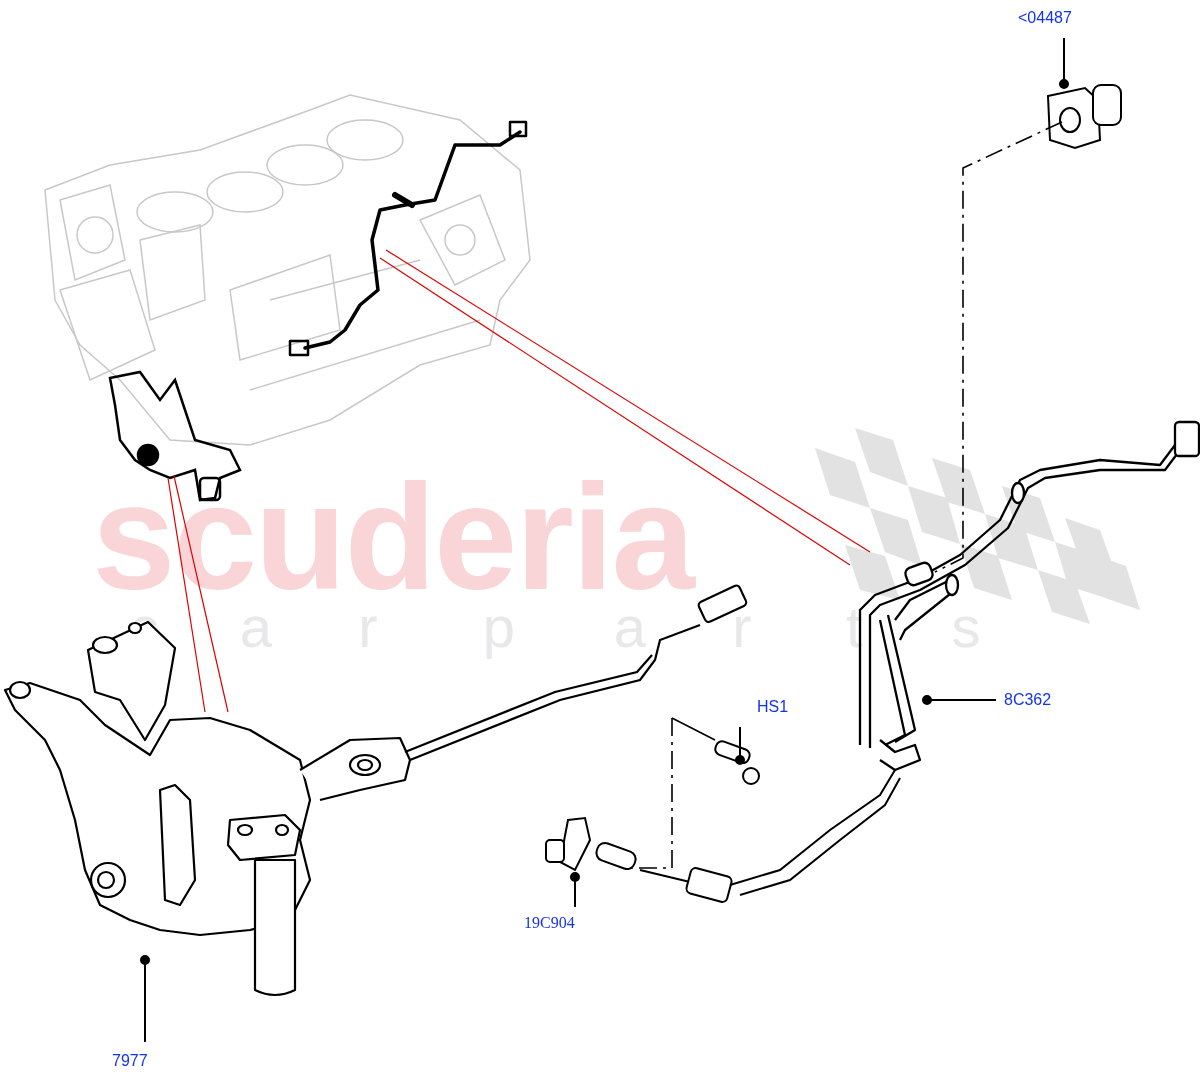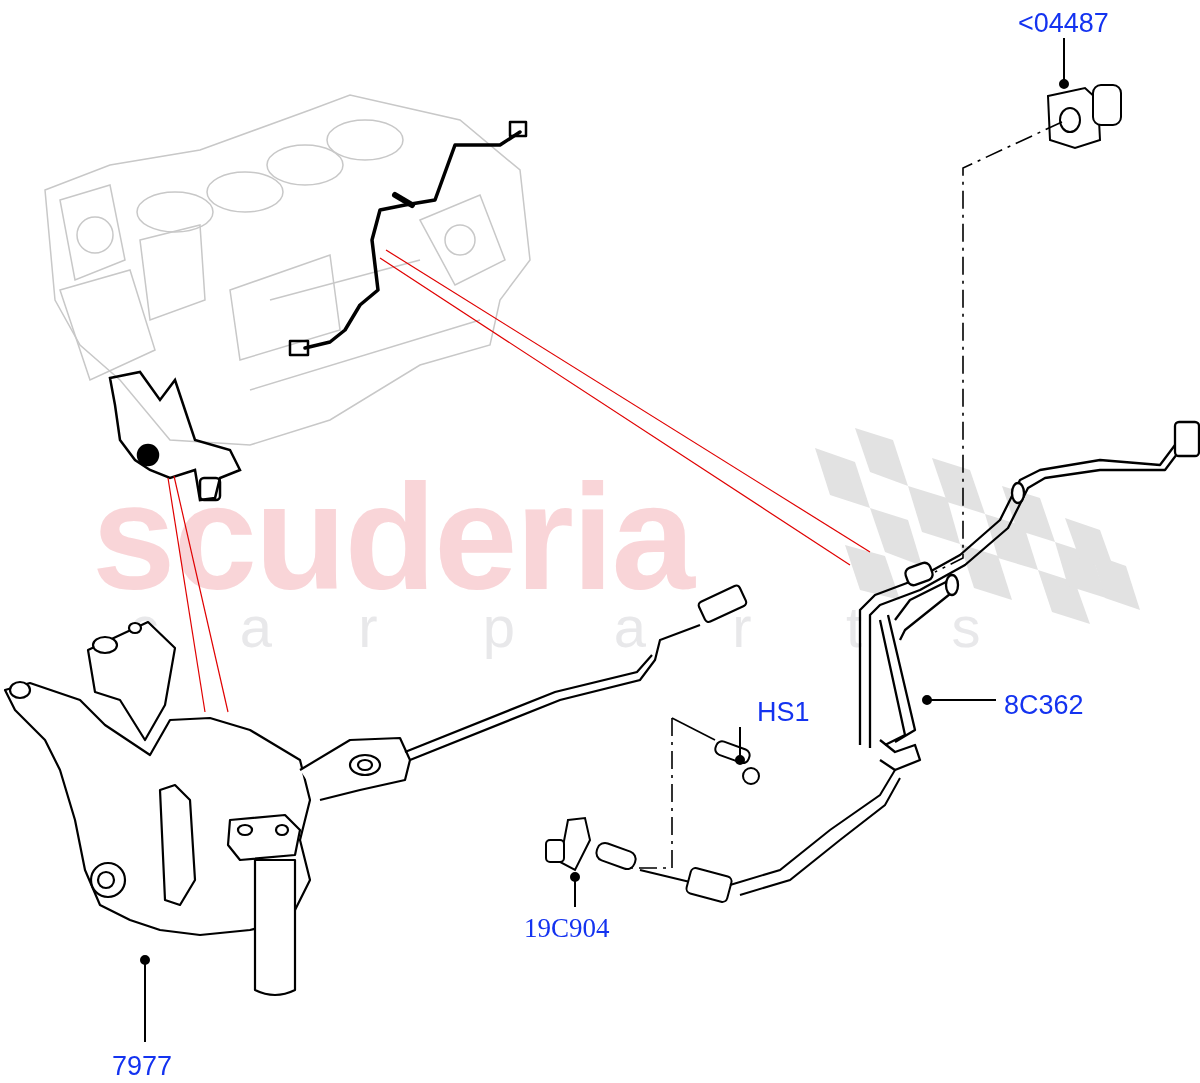--- a/index.html
+++ b/index.html
@@ -1,21 +1,21 @@
 <!DOCTYPE html>
 <html><head>
 <meta charset="utf-8">
 <style>
   html, body { margin:0; padding:0; background:#ffffff; }
   body { width:1200px; height:1083px; position:relative; overflow:hidden; font-family:"Liberation Sans", sans-serif; }
   #canvas { position:absolute; left:0; top:0; width:1200px; height:1083px; }
   .wm-main { position:absolute; left:92px; top:462px; font-family:"Liberation Sans", sans-serif; font-weight:bold; font-size:150px; line-height:1; color:#f9d5d8; letter-spacing:-2px; }
   .wm-sub { position:absolute; left:88px; top:598px; font-family:"Liberation Sans", sans-serif; font-size:58px; line-height:1; color:#e8e8ea; word-spacing:0; }
   .wm-sub span { display:inline-block; width:112px; text-align:center; }
-  .callout { position:absolute; font-family:"Liberation Sans", sans-serif; font-size:27px; color:#1433f0; line-height:1; }
+  .callout { position:absolute; font-family:"Liberation Sans", sans-serif; font-size:16px; color:#1433f0; line-height:1; }
 </style>
 </head>
 <body>
 
 <div class="wm-main">scuderia</div>
 <div class="wm-sub">
   <span>c</span><span>a</span><span>r</span><span style="width:150px">p</span><span>a</span><span>r</span><span>t</span><span>s</span>
 </div>
 
 <svg id="canvas" viewBox="0 0 1200 1083" xmlns="http://www.w3.org/2000/svg">

